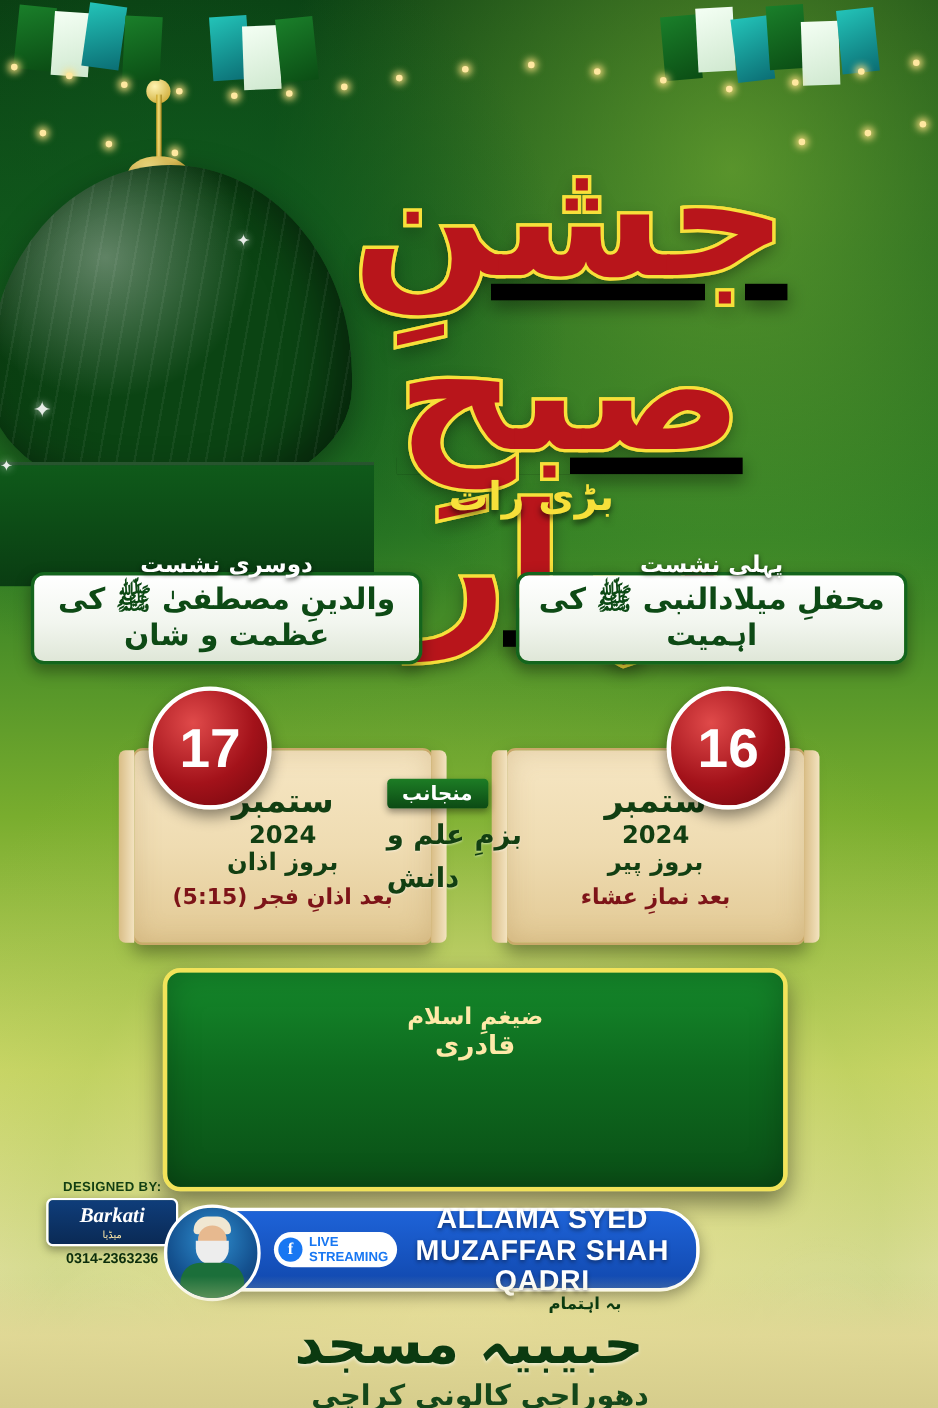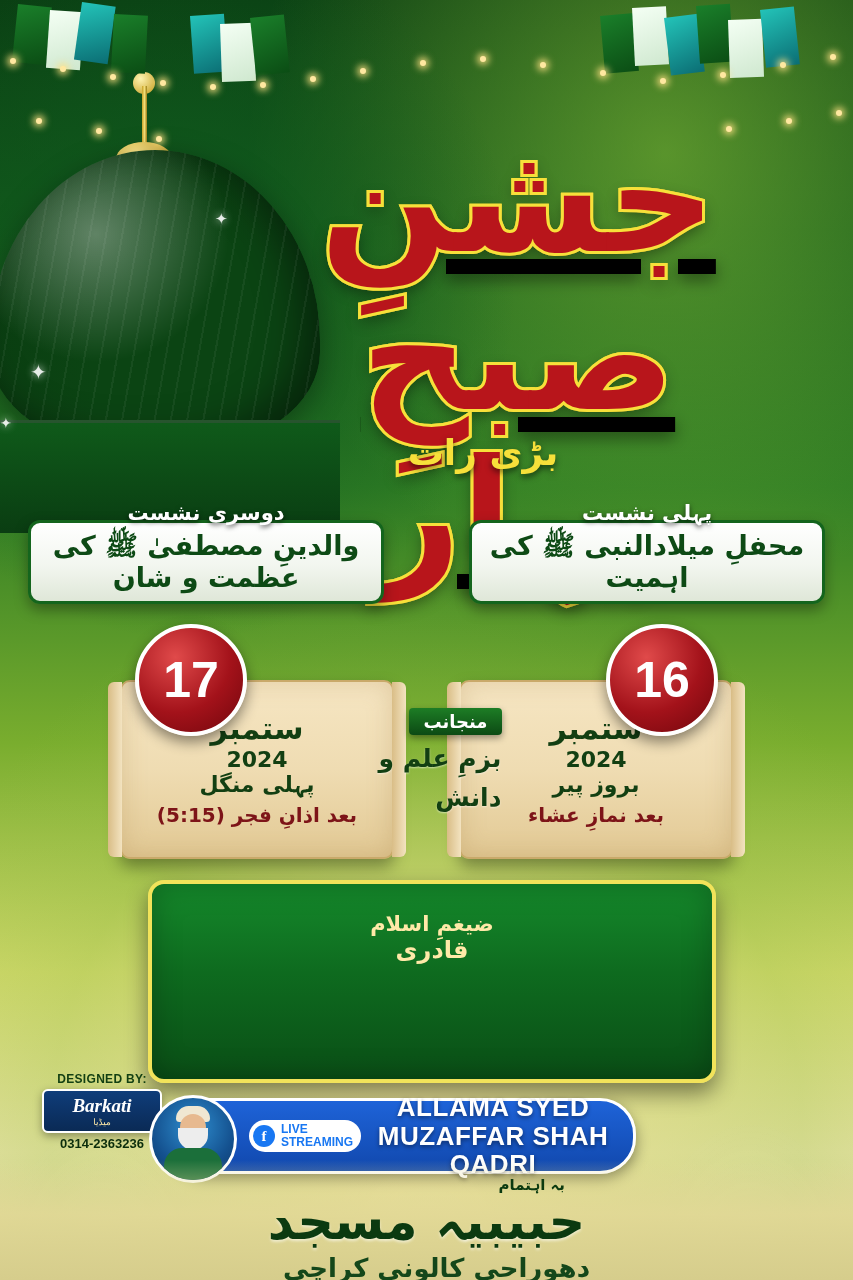--- a/index.html
+++ b/index.html
@@ -153,21 +153,21 @@
     color:#ffffff; font-size:50px; font-weight:bold;
     font-family:"Liberation Sans", sans-serif;
   }
   .scroll.right { right:120px; }
   .scroll.left  { left:120px; }
   .daybadge.right { right:135px; }
   .daybadge.left  { left:135px; }
 
   .mid-badge {
     position:absolute; left:50%; top:78px; transform:translateX(-50%);
-    width:150px; text-align:right; direction:rtl;
+    width:150px; text-align:left; direction:rtl;
   }
   .mid-badge .ribbon{
     display:inline-block; padding:3px 14px; background:linear-gradient(180deg,#1d7d25,#0c4a14);
     color:#fff; font-family:"DejaVu Sans", sans-serif; font-size:18px; font-weight:bold;
     border-radius:4px; box-shadow:0 3px 7px rgba(0,0,0,.4);
   }
   .mid-badge .line{
     margin-top:8px; font-family:"DejaVu Sans", sans-serif; font-weight:bold;
     font-size:25px; color:#123f12; line-height:1.25;
     text-shadow:0 1px 2px rgba(255,255,255,.5);
@@ -358,21 +358,21 @@
         <div class="year">بروز پیر</div>
         <div class="when">بعد نمازِ عشاء</div>
       </div>
     </div>
     <div class="daybadge right">16</div>
 
     <div class="scroll left">
       <div class="scroll-inner">
         <div class="month">ستمبر</div>
         <div class="year">2024</div>
-        <div class="year">پہلی منگل</div>
+        <div class="year">بروز اذان</div>
         <div class="when">بعد اذانِ فجر (5:15)</div>
       </div>
     </div>
     <div class="daybadge left">17</div>
 
     <div class="mid-badge">
       <div class="ribbon">منجانب</div>
       <div class="line">بزمِ علم و</div>
       <div class="line">دانش</div>
     </div>

